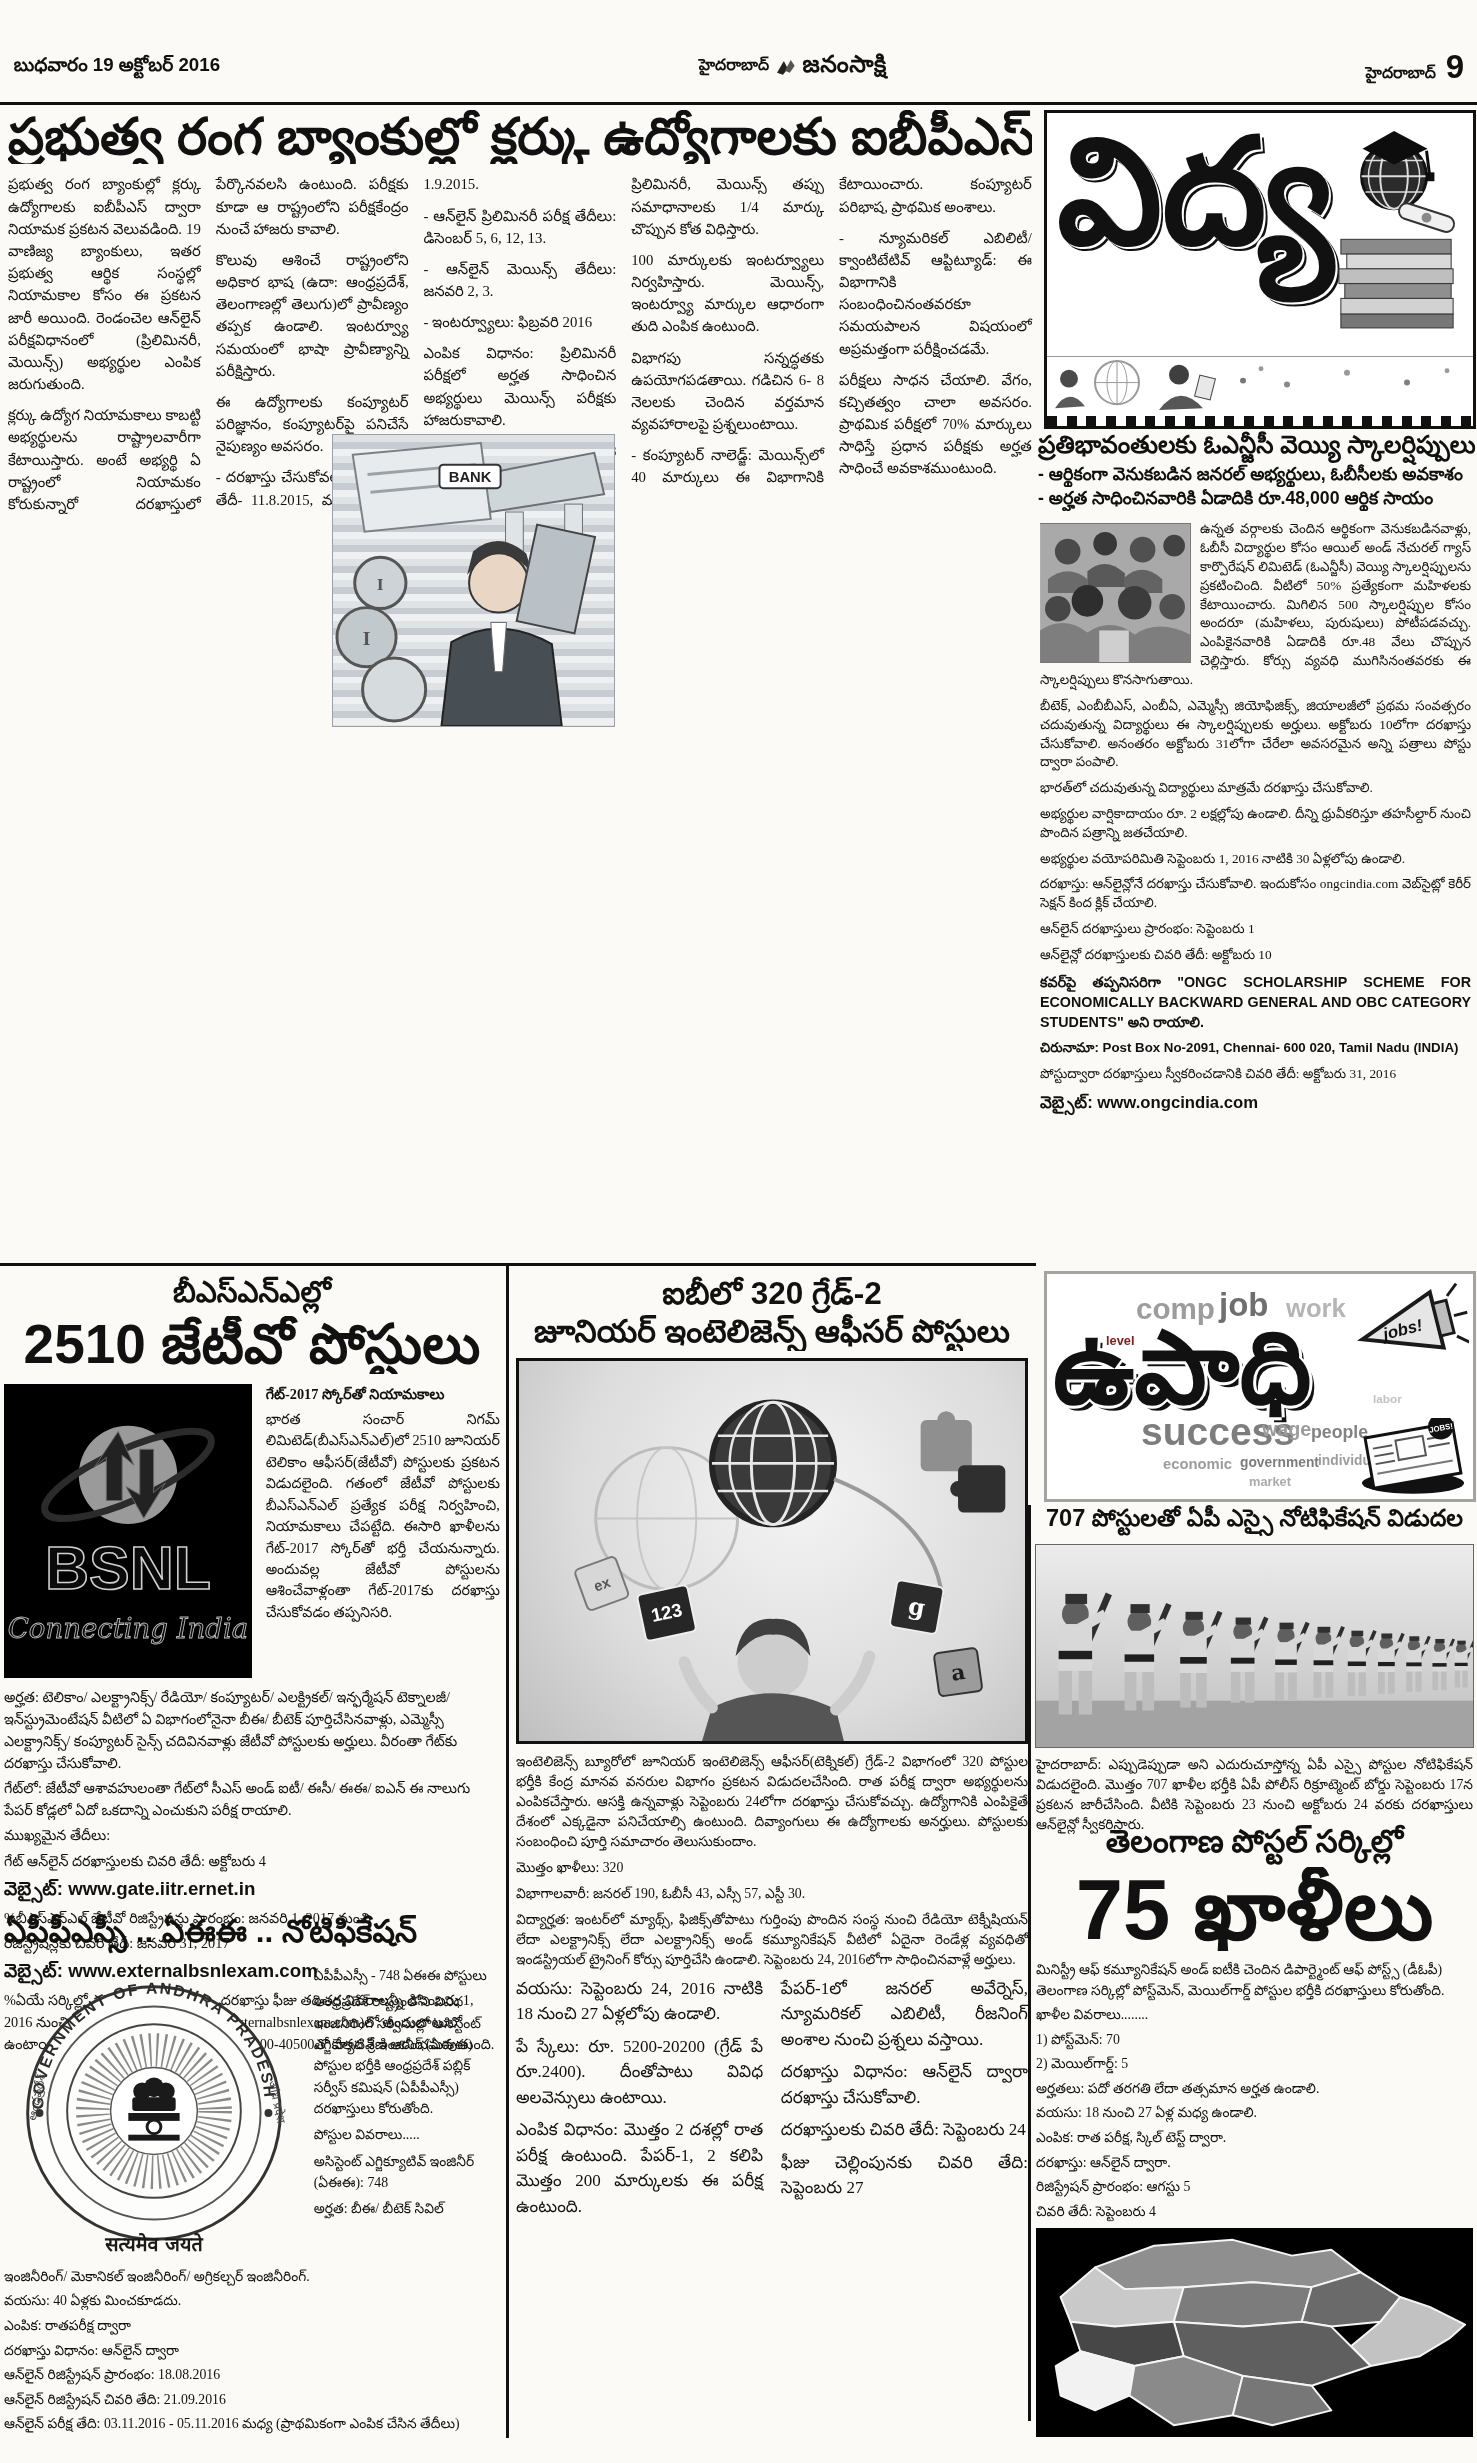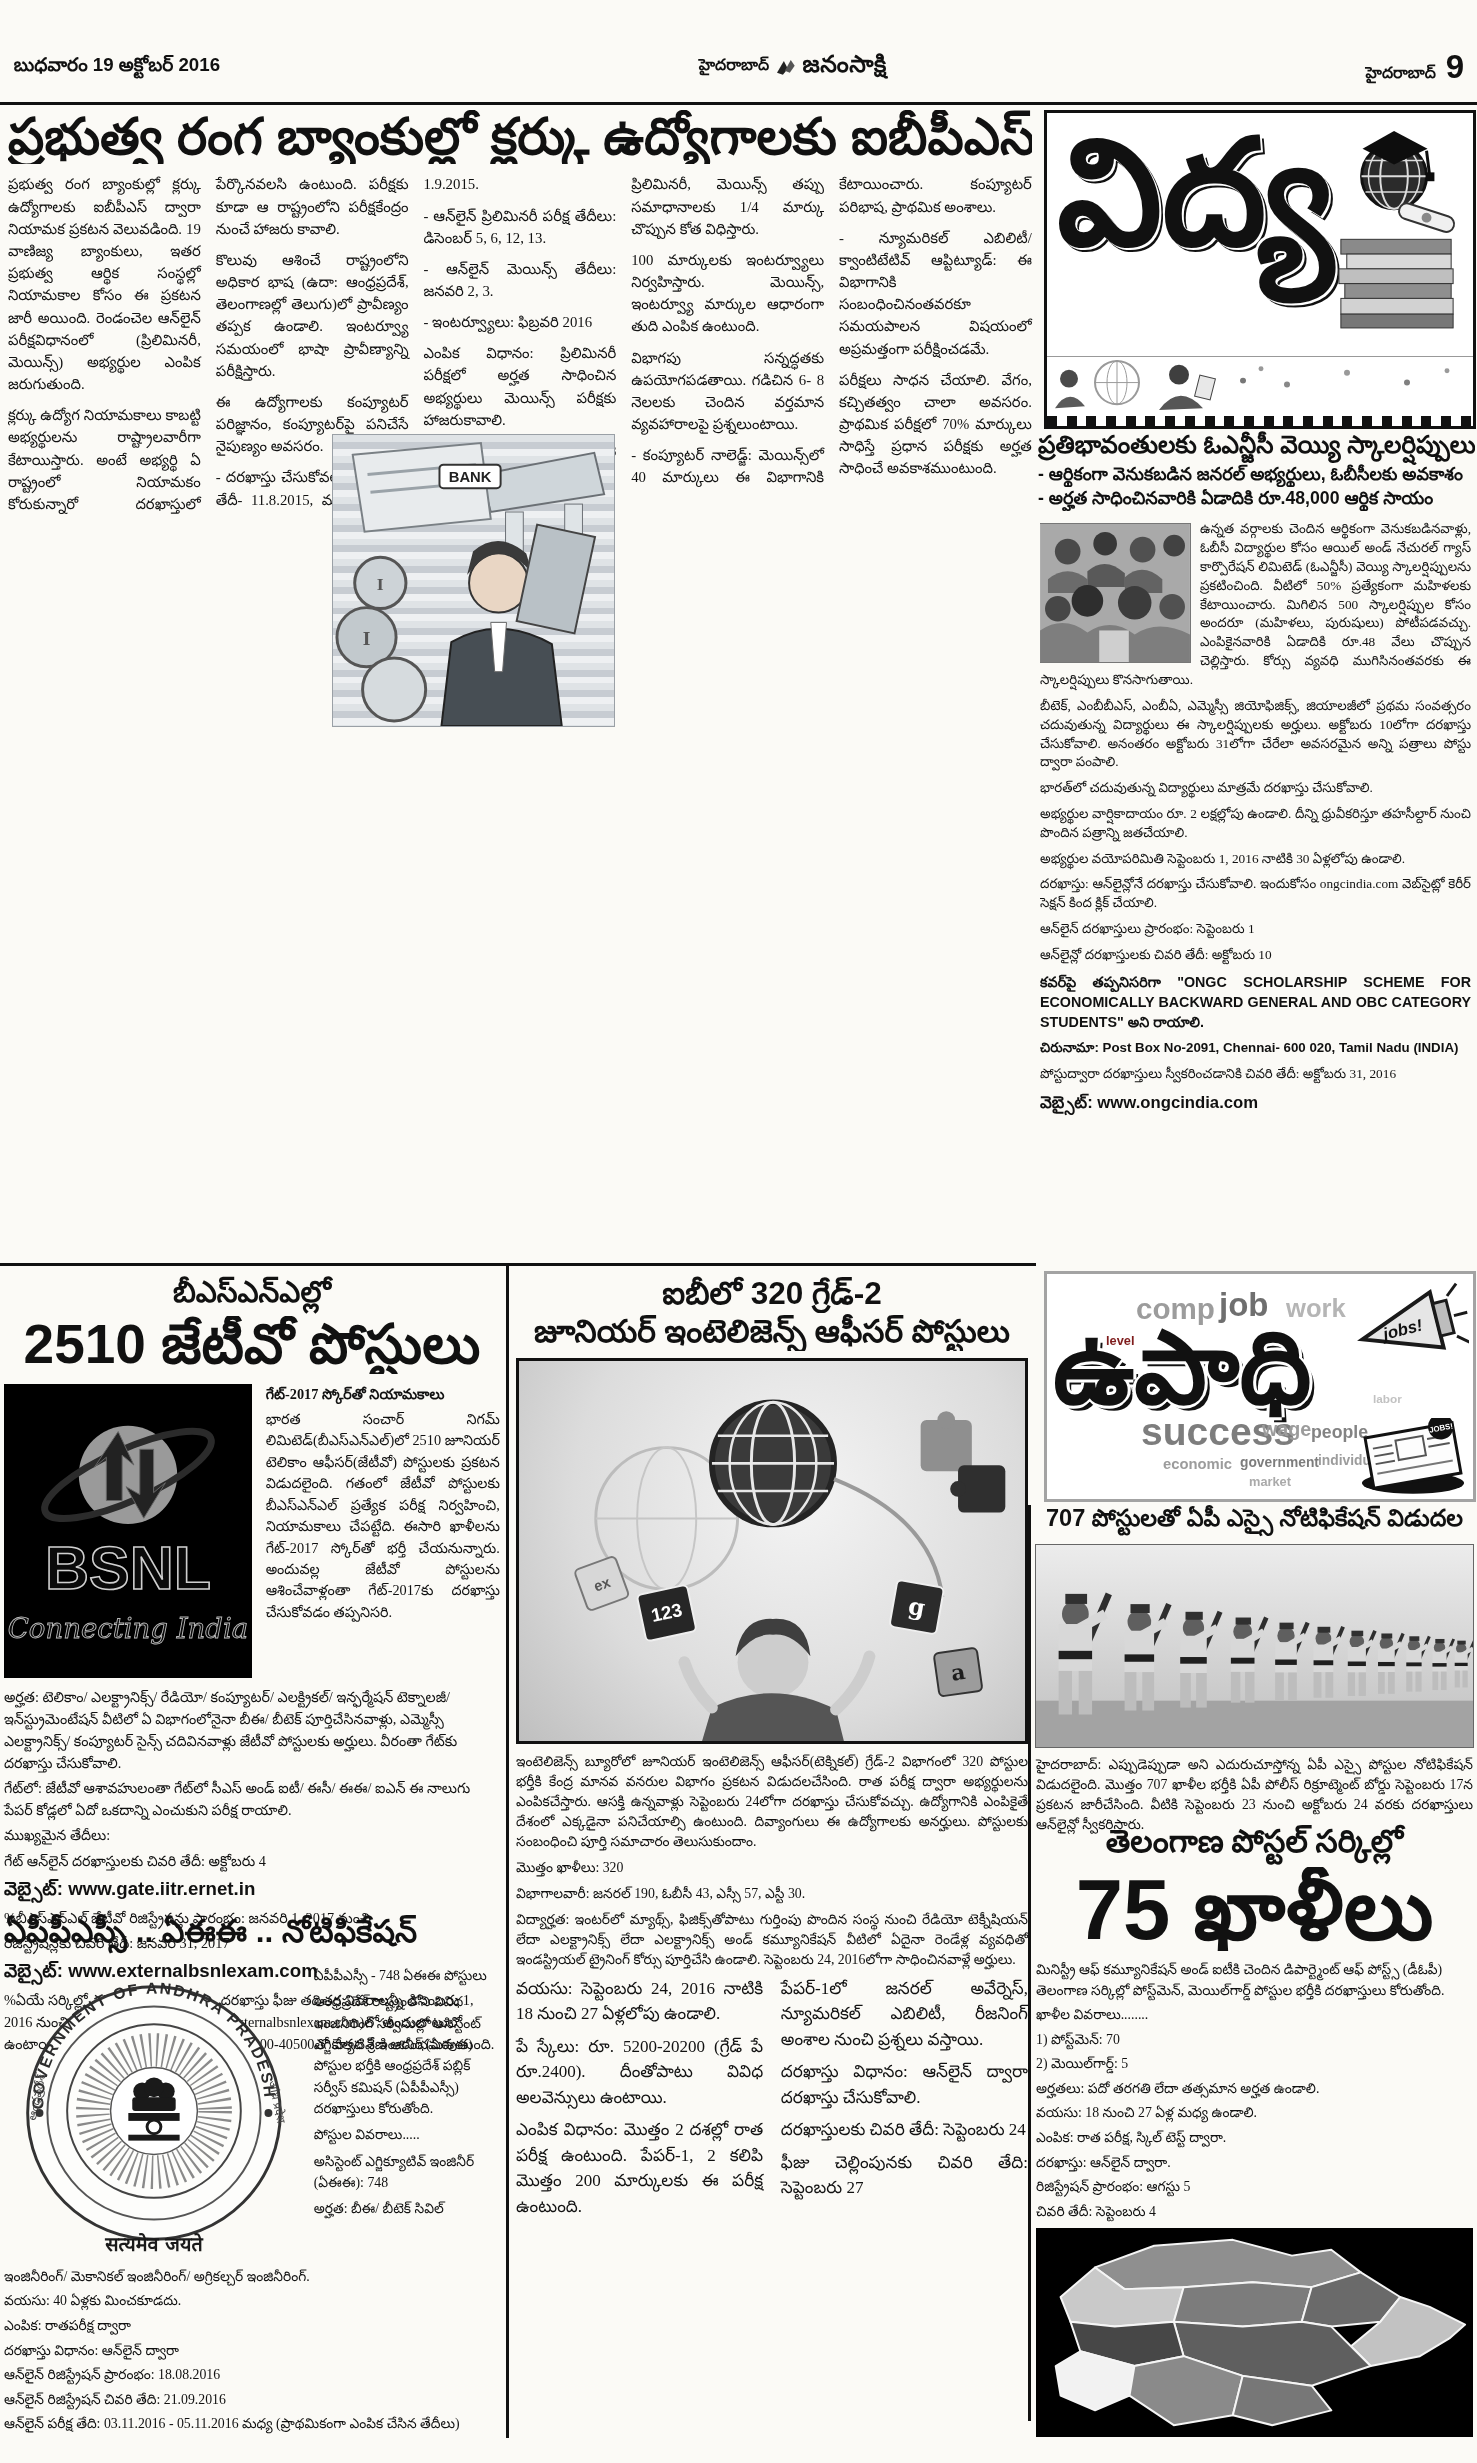--- a/index.html
+++ b/index.html
@@ -23,21 +23,21 @@
   
   .main-head{font-family:"Liberation Sans",sans-serif;font-weight:900;font-size:51px;line-height:1.05;}
   .cols{column-count:5;column-gap:14.8px;font-size:14.8px;line-height:1.5;text-align:justify;}
   .cols p{margin:0 0 8.9px 0;}
   .bank-illo{background:repeating-linear-gradient(180deg,#dfe3e6 0 6.9px,#c7ccd2 6.9px 13.8px,#eef0f2 13.8px 20.7px);
              outline:1px solid #9aa0a6;text-align:right;}
 
   
   .vidya-box{border:3px solid #111;background:#fff;overflow:hidden;}
   .vidya-top{display:flex;align-items:flex-start;}
-  .vidya-word{font-family:Liberation Sans, sans-serif;font-weight:900;font-size:148px;line-height:.95;
+  .vidya-word{font-family:Liberation Serif, serif;font-weight:900;font-size:148px;line-height:.95;
               padding:9.9px 0 0 9.9px;text-shadow:2px 2px 0 #fff,-2px -2px 0 #fff,3.9px 3.9px 0 #111;}
   .vidya-strip{position:absolute;left:0;right:0;bottom:0;height:69px;border-top:1px solid #999;}
   .vidya-checker{position:absolute;left:0;right:0;bottom:0;height:9.9px;
                  background:repeating-linear-gradient(90deg,#111 0 9.9px,#fff 9.9px 19.7px);}
 
   .sch-head{font-family:"Liberation Sans",sans-serif;font-weight:900;font-size:24.6px;text-align:center;}
   .sch-sub{font-family:"Liberation Sans",sans-serif;font-weight:bold;font-size:17.7px;line-height:1.35;}
   .sch-body{font-size:13.3px;line-height:1.42;text-align:justify;overflow:hidden;}
   .sch-body p{margin:0 0 6.9px 0;}
   .sch-body p:nth-child(9){font-family:"Liberation Sans",sans-serif;font-weight:bold;font-size:14.3px;}

